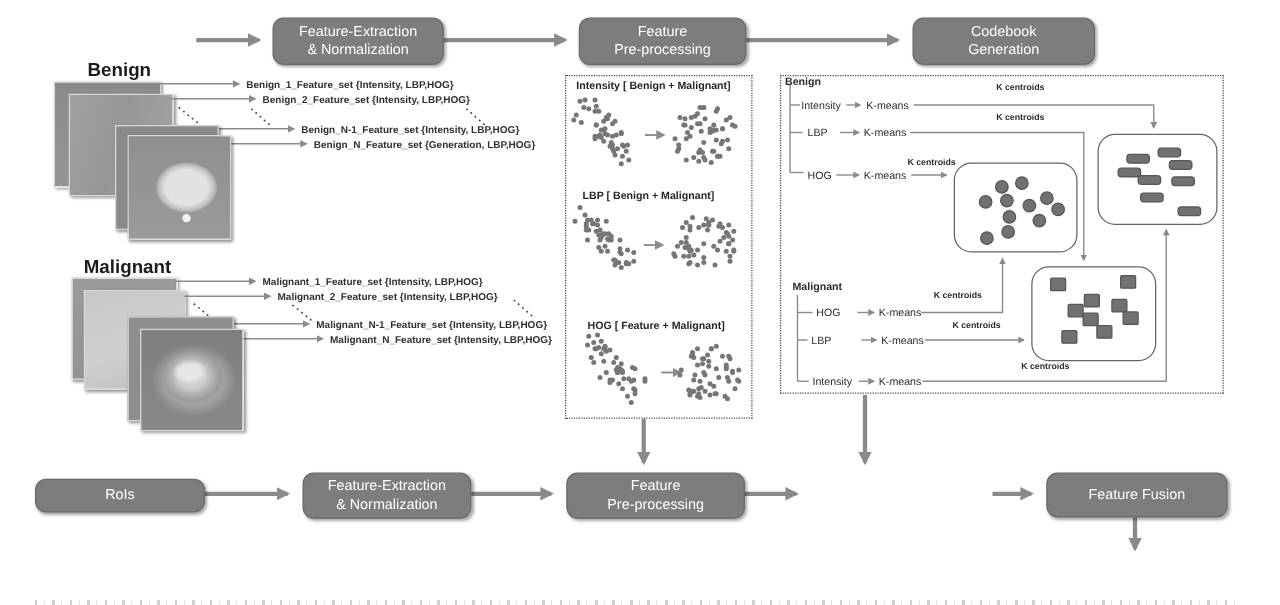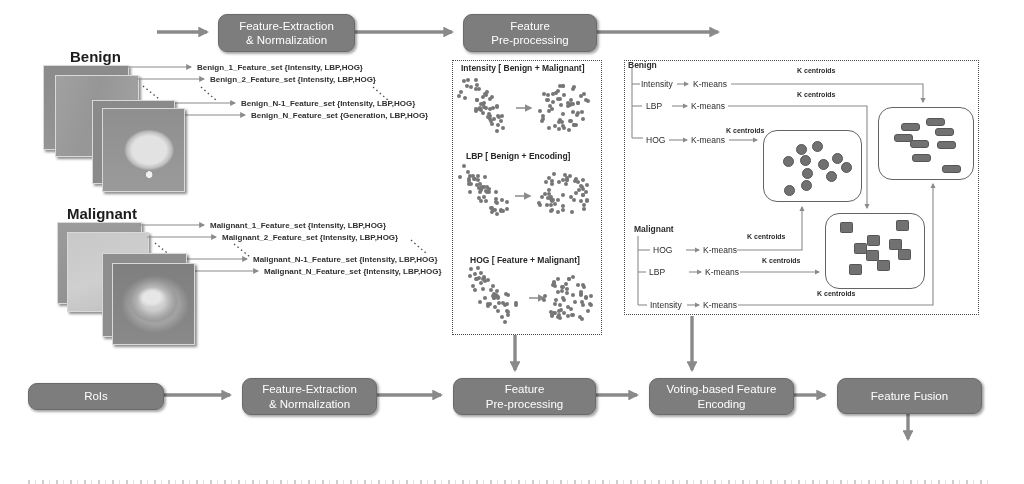--- a/index.html
+++ b/index.html
@@ -104,28 +104,28 @@
       <path d="M737,250 H802 V207" marker-end="url(#ahs)"></path>
       <path d="M740,272 H819" marker-end="url(#ahs)"></path>
       <path d="M738,305 H933 V184" marker-end="url(#ahs)"></path>
     </g>
   </svg>
 
   <div class="fbox" style="left:218px;top:14px;width:135px;height:36px">Feature-Extraction
 &amp; Normalization</div>
   <div class="fbox" style="left:463px;top:14px;width:132px;height:36px">Feature
 Pre-processing</div>
+  <div class="fbox" style="left:730px;top:14px;width:144px;height:36px">Codebook
+Generation</div>
 
   <div class="fbox" style="left:28px;top:383px;width:134px;height:25px">RoIs</div>
   <div class="fbox" style="left:242px;top:378px;width:133px;height:35px">Feature-Extraction
 &amp; Normalization</div>
   <div class="fbox" style="left:453px;top:378px;width:141px;height:35px">Feature
 Pre-processing</div>
-  <div class="fbox" style="left:649px;top:378px;width:143px;height:35px">Voting-based Feature
-Encoding</div>
   <div class="fbox" style="left:837px;top:378px;width:143px;height:34px">Feature Fusion</div>
 
   <div class="stack-title" style="left:70px;top:48px">Benign</div>
   <div class="mimg" style="left:43px;top:65px;width:84px;height:83px;z-index:1;background:linear-gradient(#8b8b8b,#959595)"></div>
   <div class="mimg" style="left:55px;top:75px;width:82px;height:80px;z-index:2;background:linear-gradient(105deg,#a1a1a1,#969696 45%,#a4a4a4)"></div>
   <div class="mimg" style="left:92px;top:100px;width:81px;height:82px;z-index:3;background:#8a8a8a"></div>
   <div class="mimg" style="left:102px;top:108px;width:81px;height:82px;z-index:4;background:
       radial-gradient(circle 3.5px at 57% 80%,#efefef 0 90%,transparent 100%),
       radial-gradient(ellipse 33px 27px at 57% 50%,#e2e2e2 0 52%,rgba(210,210,210,.65) 68%,transparent 76%),
       linear-gradient(#8f8f8f,#9a9a9a)"></div>
@@ -251,21 +251,21 @@
       <i style="left: 42.4319px; top: 31.356px;"></i>
       <i style="left: 46.0562px; top: 30.0879px;"></i>
       <i style="left: 37.6671px; top: 42.6251px;"></i>
       <i style="left: 27.2768px; top: 43.6058px;"></i>
       <i style="left: 24.0025px; top: 3.92856px;"></i>
       <i style="left: 12.1315px; top: 13.1335px;"></i>
       <i style="left: 37.5906px; top: 4.60478px;"></i>
       <i style="left: 41.8677px; top: 21.3731px;"></i>
       <i style="left: 35.1138px; top: 22.2944px;"></i>
     </div>
-  <div class="ptitle" style="left:466px;top:151px">LBP [ Benign + Encoding]</div>
+  <div class="ptitle" style="left:466px;top:151px">LBP [ Benign + Malignant]</div>
   <div class="sc" id="sc2L" style="left:455px;top:163px;width:62px;height:58px">
       <i style="left: 38.9101px; top: 37.0551px;"></i>
       <i style="left: 7.15173px; top: 1.18227px;"></i>
       <i style="left: 17.7393px; top: 13.6543px;"></i>
       <i style="left: 28.9876px; top: 36.2194px;"></i>
       <i style="left: 27.3807px; top: 32.1552px;"></i>
       <i style="left: 12.6263px; top: 11.2265px;"></i>
       <i style="left: 35.261px; top: 47.42px;"></i>
       <i style="left: 43.9134px; top: 45.0953px;"></i>
       <i style="left: 46.4898px; top: 46.1473px;"></i>

